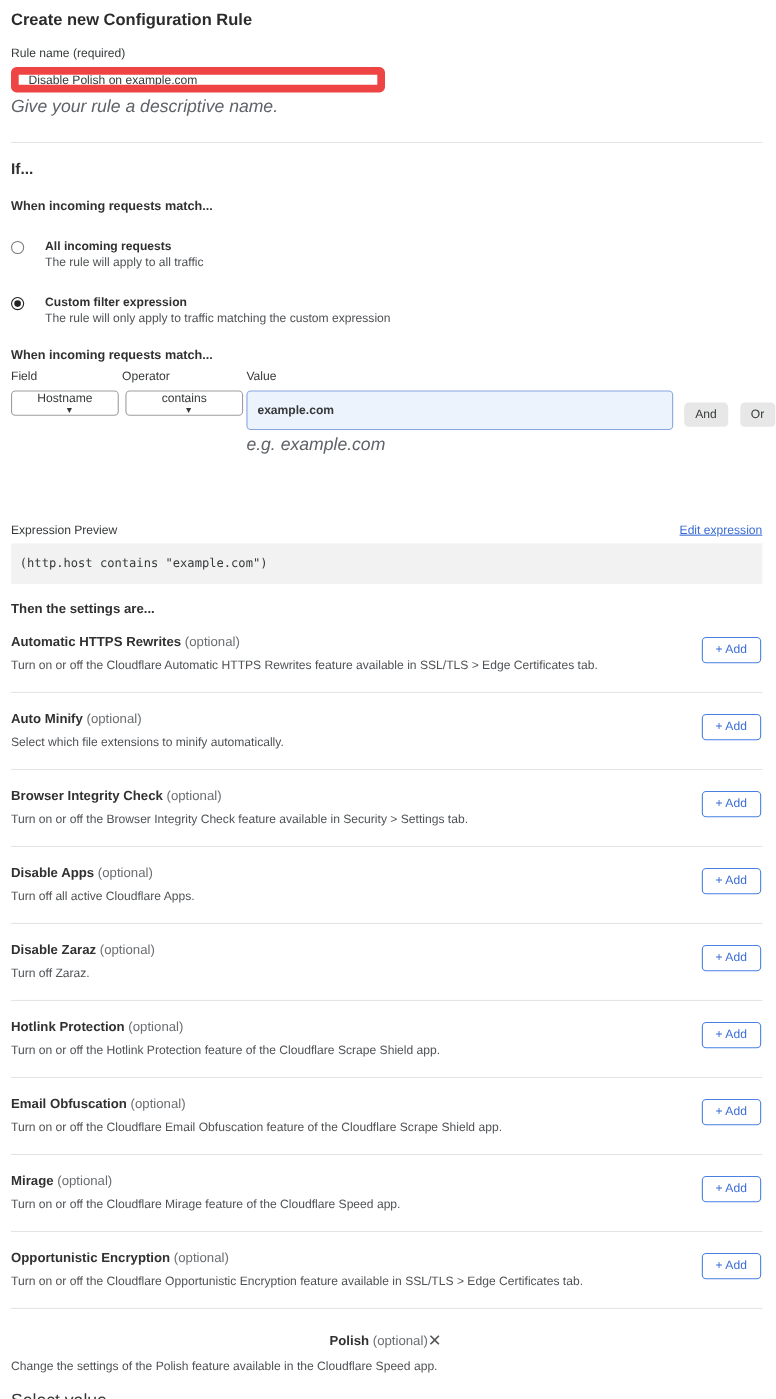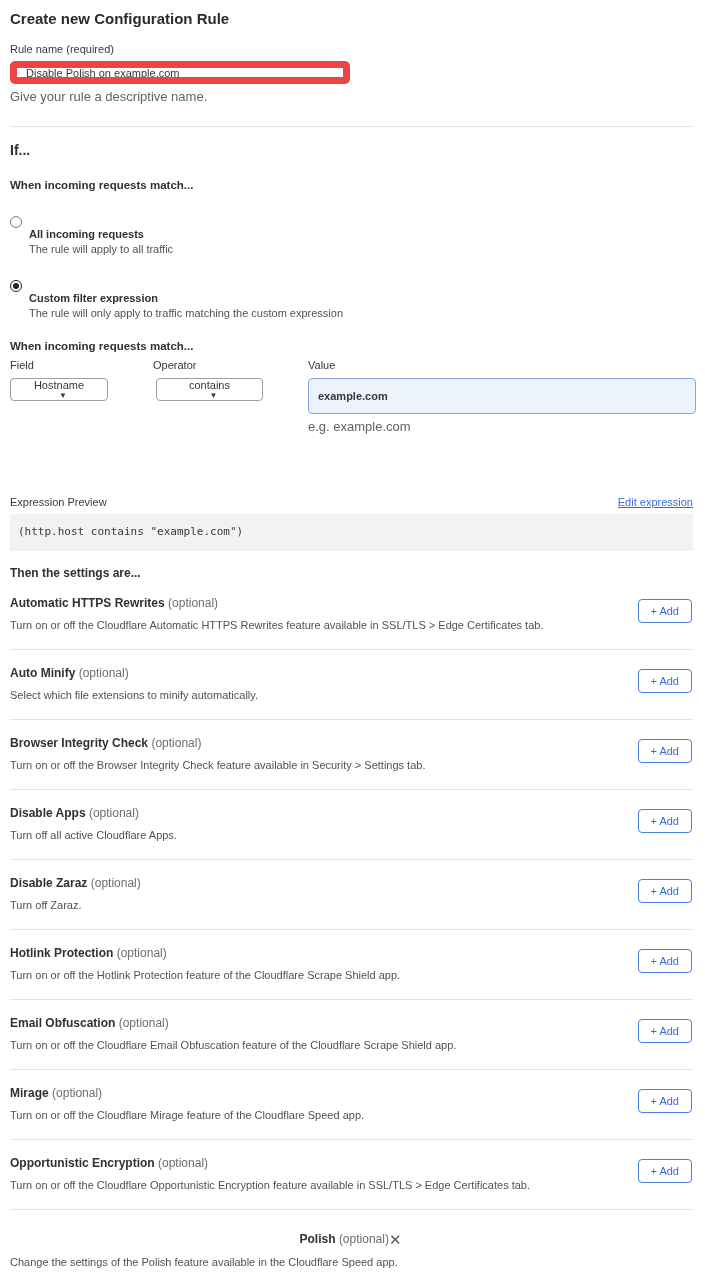--- a/index.html
+++ b/index.html
@@ -13,43 +13,43 @@
 
   .page-title { font-size:15px; font-weight:bold; color:#2b2b2b; margin-top:2px; }
 
   .field-label { font-size:11px; color:#36393a; margin-top:16px; margin-bottom:6px; }
   .rule-name-input {
     width:340px; height:23px; padding:0 9px;
     border:7px solid #ef4444; border-radius:5px;
     font-family:"Liberation Sans", sans-serif; font-size:11px; color:#36393a;
     outline:none; background:#fff;
   }
-  .help-text { font-size:13px; color:#5f6368; margin-top:5px; }
+  .help-text { font-size:16px; color:#5f6368; margin-top:5px;font-style:italic; }
 
   .divider { border:none; border-top:1px solid #e4e4e4; margin:22px 0 0 0; }
 
   .h-if { font-size:14px; font-weight:bold; margin-top:15px; }
   .h-match { font-size:11.5px; font-weight:bold; margin-top:21px; }
 
-  .radio-option { display:flex; margin-top:24px;flex-direction:column; }
+  .radio-option { display:flex; margin-top:24px; }
   .radio-circle {
     width:12px; height:12px; border-radius:50%;
     border:1px solid #7b7d80; background:#fff;
     margin-top:1px; flex:none; position:relative;
   }
   .radio-circle.selected { border-color:#222; }
   .radio-circle.selected::after {
     content:""; position:absolute; left:2px; top:2px;
     width:6px; height:6px; border-radius:50%; background:#222;
   }
   .radio-texts { margin-left:19px; }
   .radio-label { font-size:11px; font-weight:bold; color:#313131; }
   .radio-desc { font-size:11px; color:#4f5255; margin-top:3px; }
 
-  .builder-row { display:flex; margin-top:7px; align-items:flex-start;gap:42px; }
+  .builder-row { display:flex; margin-top:7px; align-items:flex-start; }
   .control-col { display:flex; flex-direction:column; }
   .control-label { font-size:11px; color:#36393a; margin-bottom:7px; }
   .select-box {
     height:23px; border:1px solid #9b9da0; border-radius:4px; background:#fff;
     display:flex; align-items:center; justify-content:space-between;
     padding:0 8px; font-size:11px; color:#36393a; cursor:pointer;flex-direction:column;
   }
   .caret { font-size:8px; color:#36393a; margin-left:8px; }
   .field-select { width:98px; }
   .operator-select { width:107px; margin-left:3px; }

